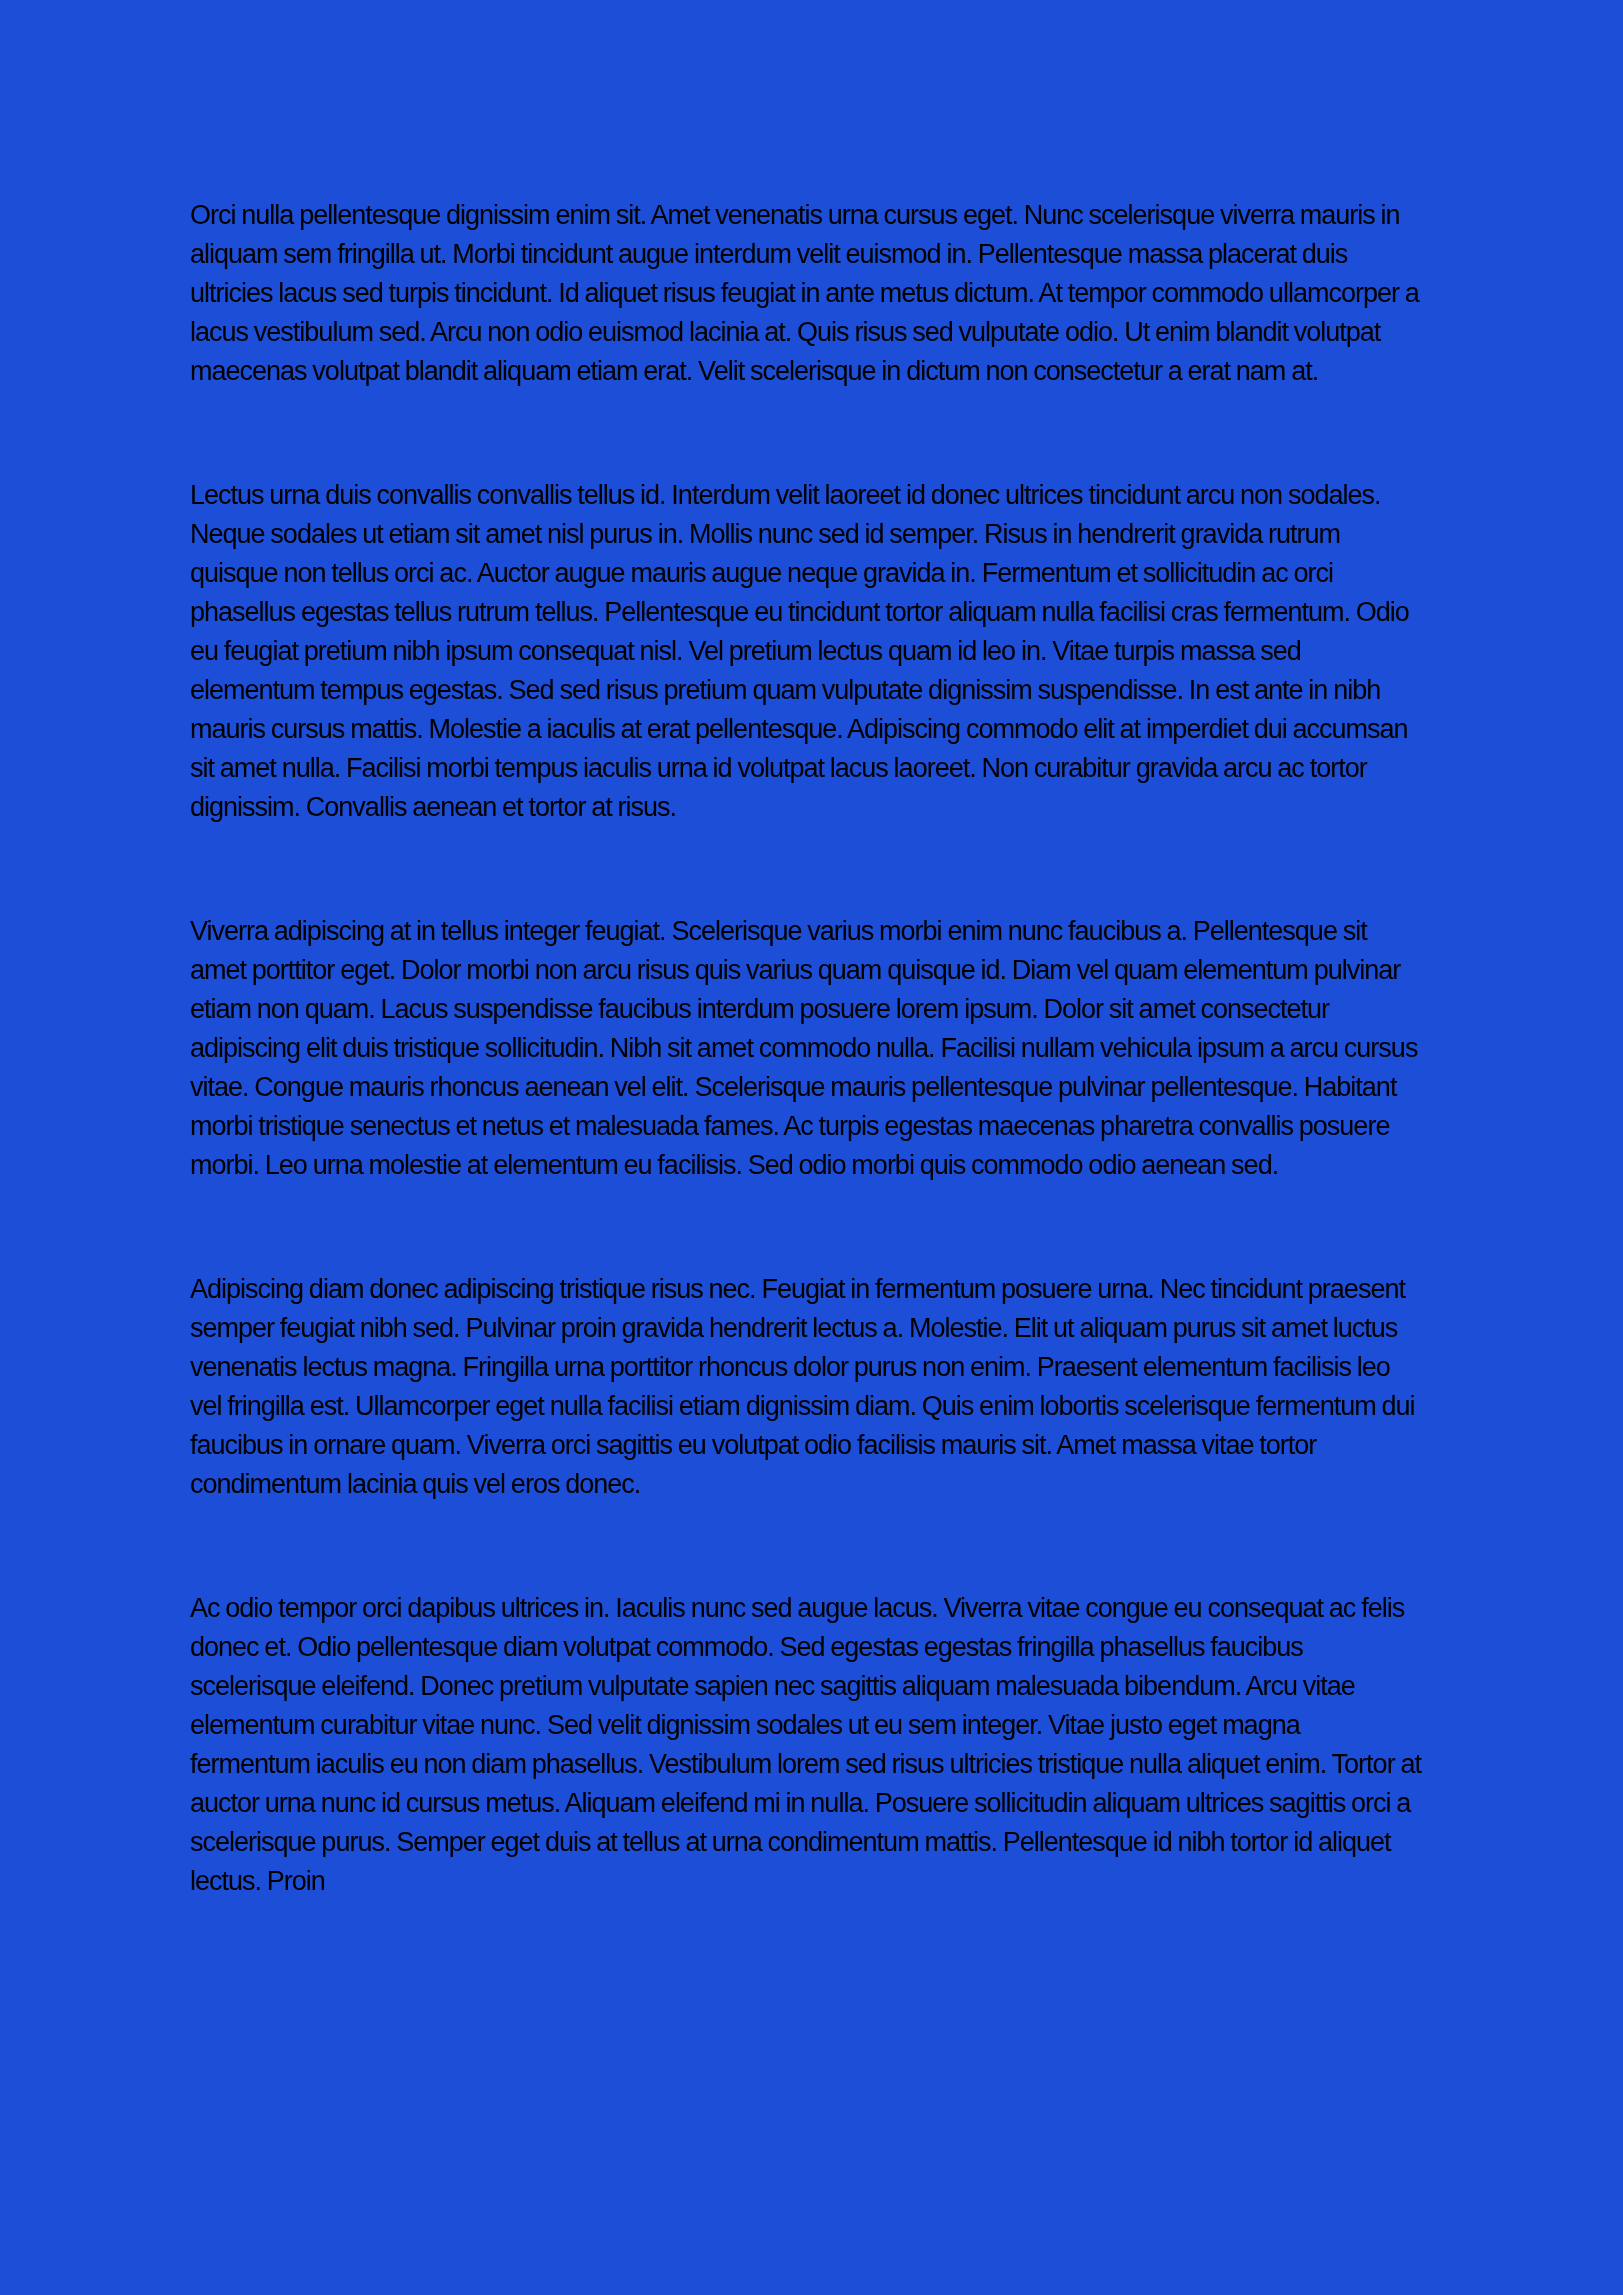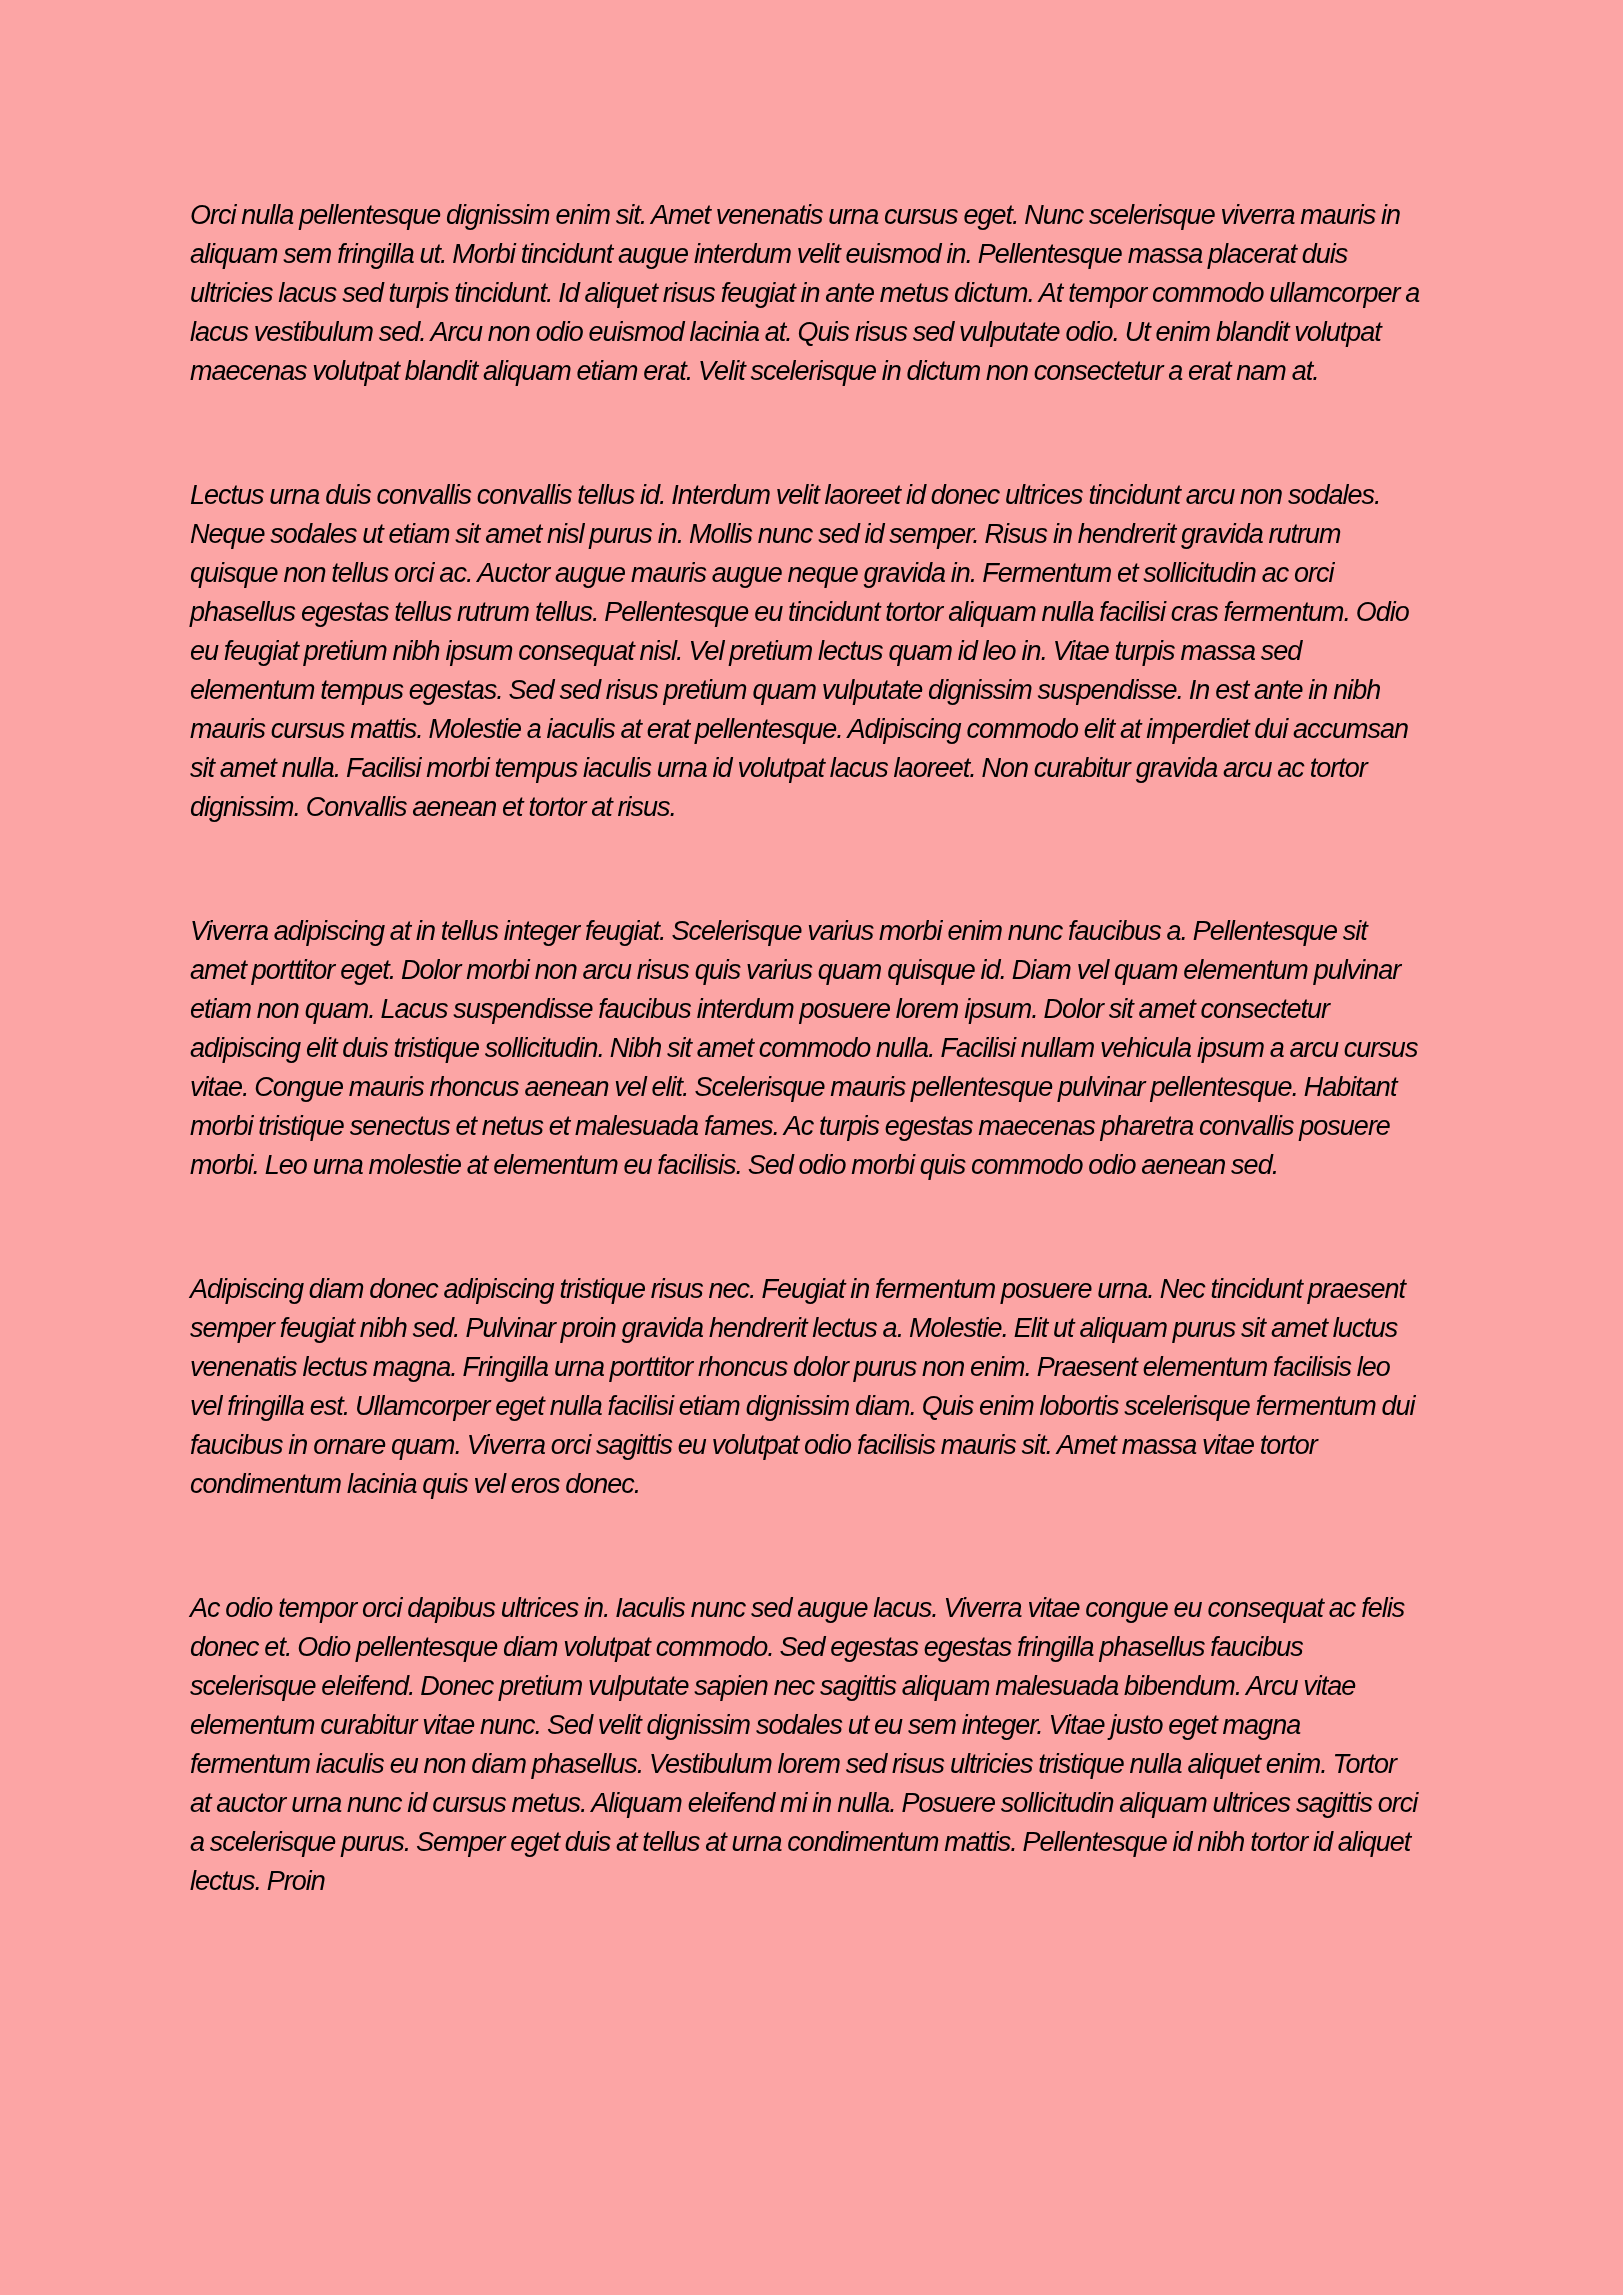--- a/index.html
+++ b/index.html
@@ -4,23 +4,22 @@
 <style>
   html, body {
     margin: 0;
     padding: 0;
     background: #ffffff;
   }
   .page {
     position: relative;
     width: 1623px;
     height: 2295px;
-    background: #fca5a5;
+    background: #1d4ed8;
     overflow: hidden;
-    font-style: italic;
   }
   .content {
     position: absolute;
     top: 196px;
     left: 190px;
     width: 1231px;
     font-family: "Liberation Sans", sans-serif;
     font-size: 27px;
     line-height: 39px;
     letter-spacing: -1px;

